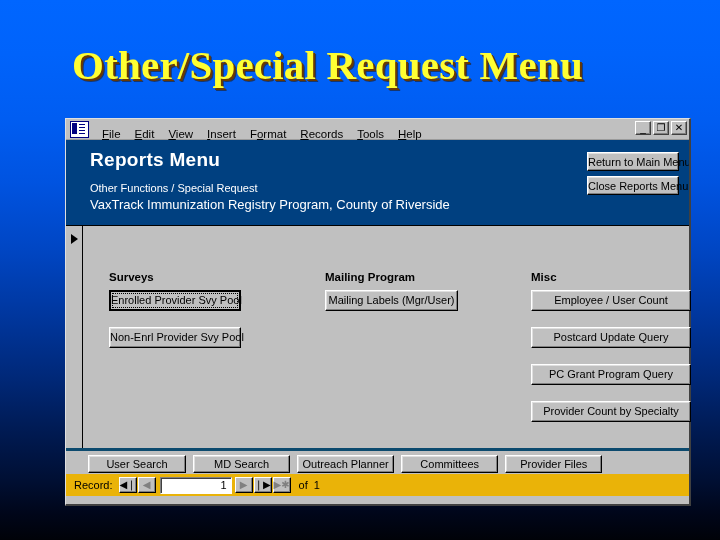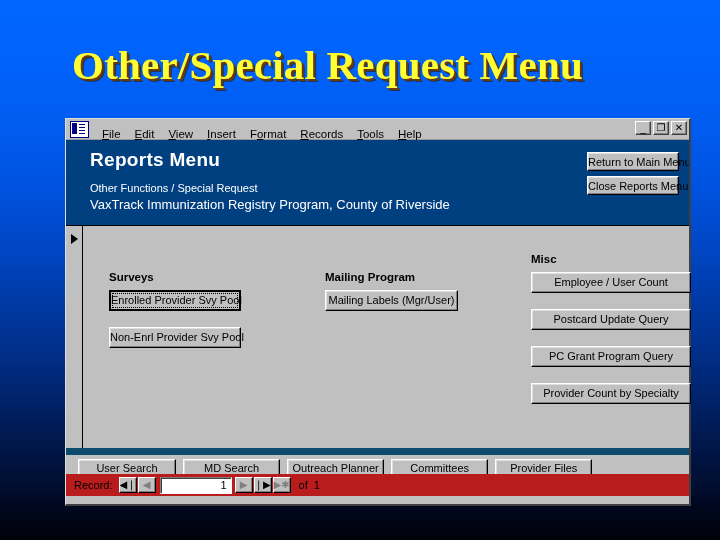--- a/index.html
+++ b/index.html
@@ -240,51 +240,51 @@
   }
   #btn-enrolled .focus-rect {
     position: absolute;
     left: 1px; top: 1px; right: 1px; bottom: 1px;
     border: 1px dotted #000;
   }
 
   #sec-mailing { left: 259px; top: 44px; }
   #sec-mailing .tall-btn { width: 133px; }
 
-  #sec-misc { left: 465px; top: 26px; }
+  #sec-misc { left: 465px; top: 44px; }
   #sec-misc .tall-btn { width: 160px; }
 
   
   #footer-row {
     position: relative;
     height: 26px;
     background: #c0c0c0;
-    border-top: 7px solid #0c4a6e;
+    border-top: 3px solid #0c4a6e;
     padding-top: 4px;
-    padding-left: 12px;
+    padding-left: 22px;
     box-sizing: border-box;
   }
   #footer-row .btn {
     display: inline-block;
     height: 18px;
     line-height: 16px;
     margin-right: 4px;
     vertical-align: top;
   }
   #ftr-user-search { width: 98px; }
   #ftr-md-search { width: 97px; }
   #ftr-outreach { width: 97px; }
   #ftr-committees { width: 97px; }
   #ftr-provider-files { width: 97px; }
 
   
   #record-nav {
     position: relative;
     height: 22px;
-    background: #b91c1c;
+    background: #eab308;
     display: flex;
     align-items: center;
     padding-left: 8px;
     font-size: 11px;
   }
   #record-label { margin-right: 6px; line-height: 14px; }
   .nav-btn {
     width: 18px;
     height: 16px;
     background: #c0c0c0;

